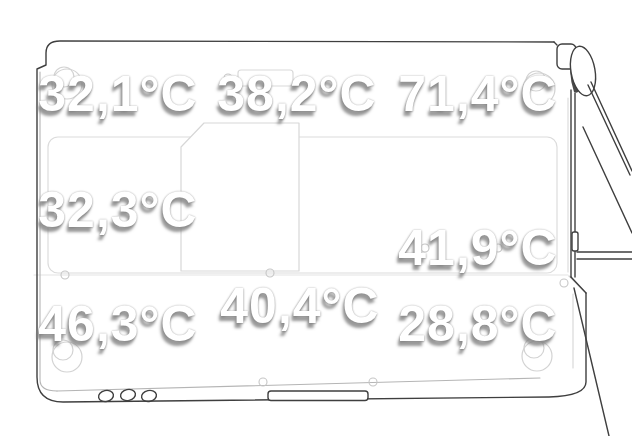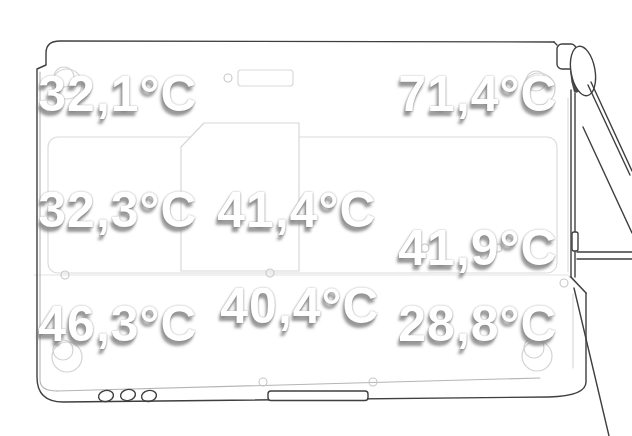--- a/index.html
+++ b/index.html
@@ -123,21 +123,21 @@
 
       <ellipse cx="106" cy="396" rx="7.5" ry="5.5" transform="rotate(-12 106 396)"></ellipse>
       <ellipse cx="128" cy="395" rx="7.5" ry="5.5" transform="rotate(-12 128 395)"></ellipse>
       <ellipse cx="149" cy="396" rx="7.5" ry="5.5" transform="rotate(-12 149 396)"></ellipse>
 
       <rect x="268" y="391" width="100" height="9.5" rx="3" fill="#ffffff"></rect>
     </g>
   </svg>
 
   <span class="temp-label r0c0">32,1°C</span>
+  <span class="temp-label r0c1">38,2°C</span>
   <span class="temp-label r0c2">71,4°C</span>
   <span class="temp-label r1c0">32,3°C</span>
-  <span class="temp-label r1c1">41,4°C</span>
   <span class="temp-label r1c2">41,9°C</span>
   <span class="temp-label r2c0">46,3°C</span>
   <span class="temp-label r2c1">40,4°C</span>
   <span class="temp-label r2c2">28,8°C</span>
 
 </div>
 
 </body></html>

